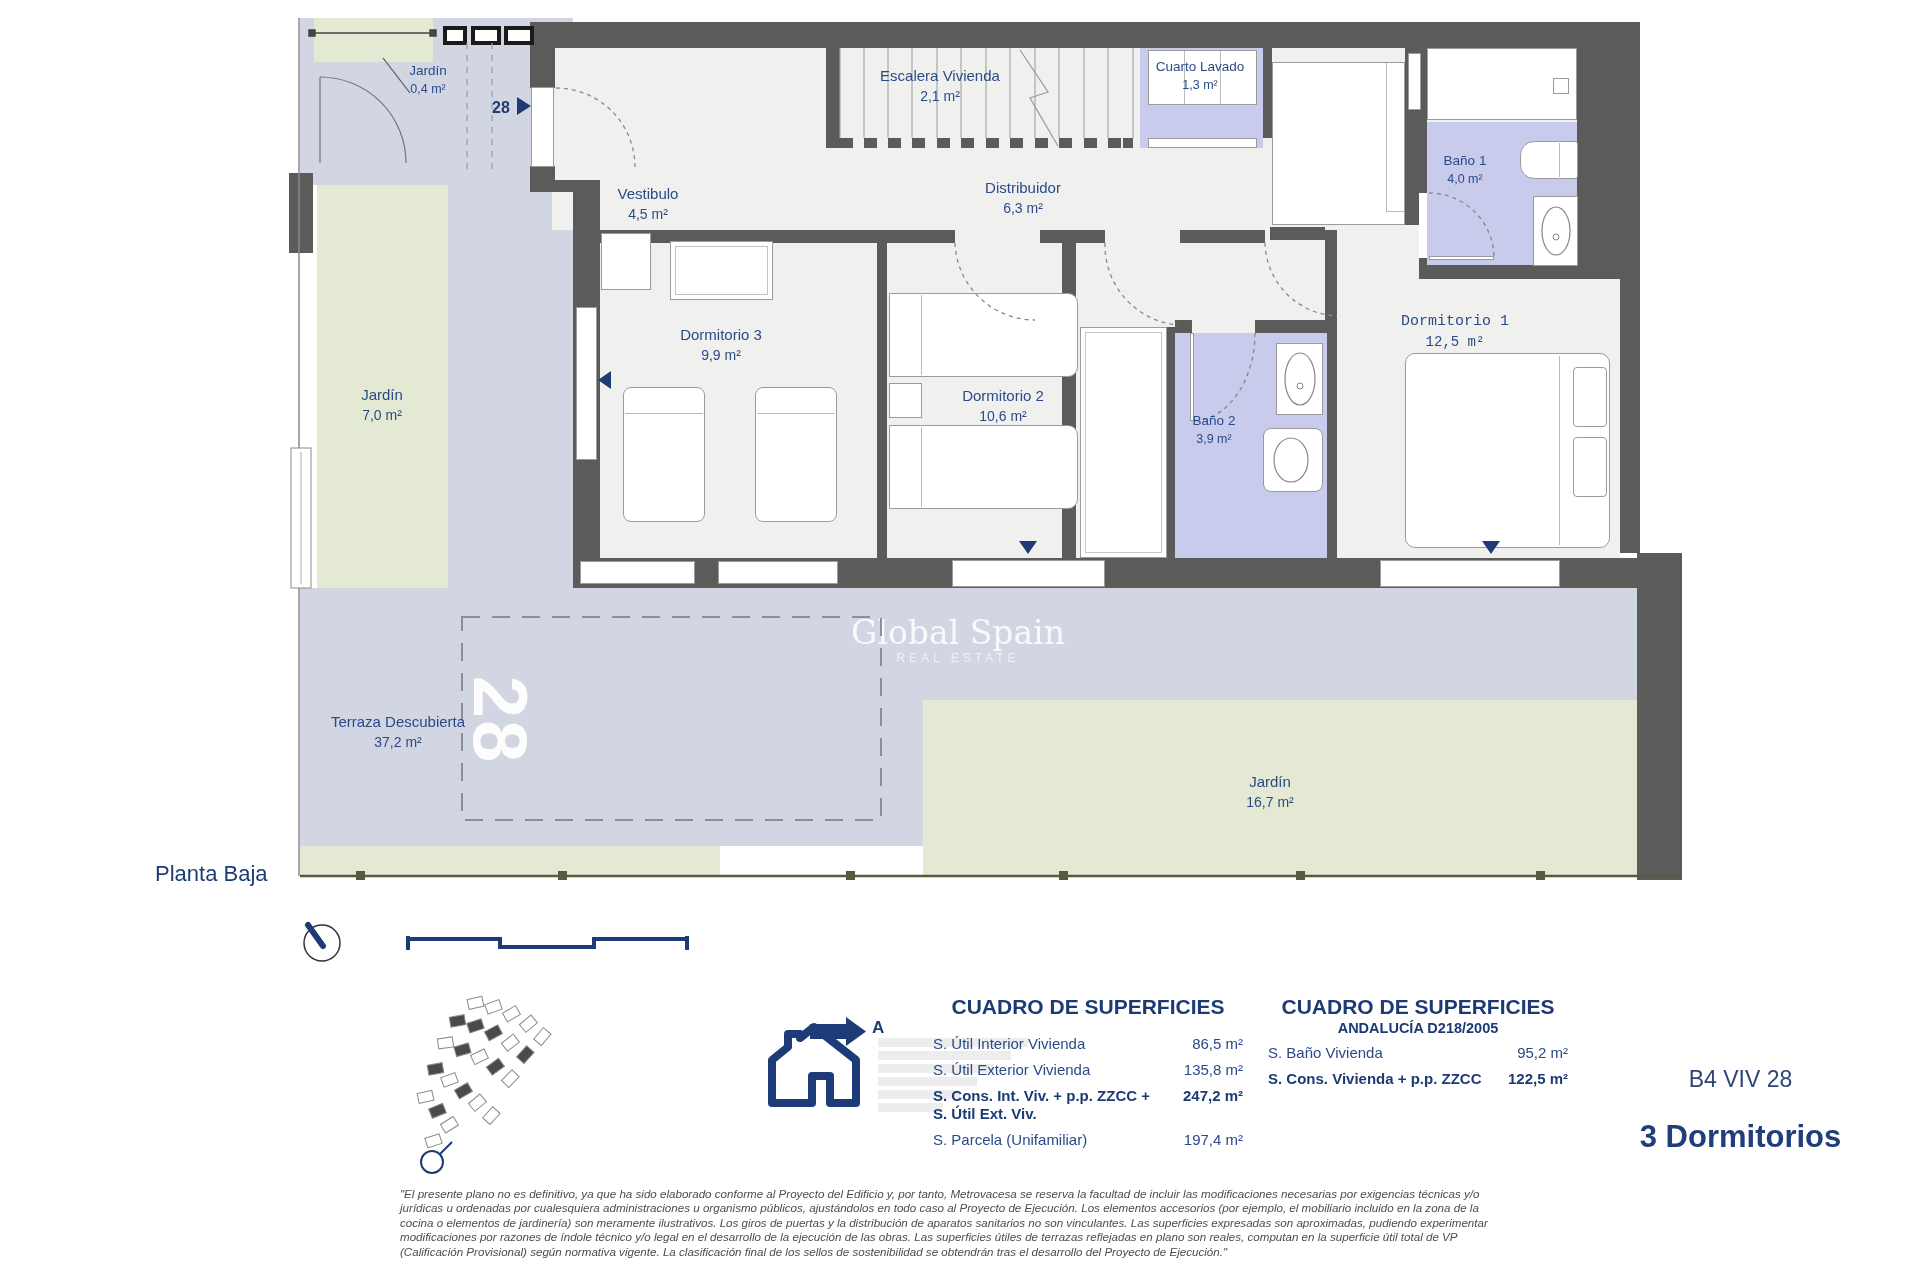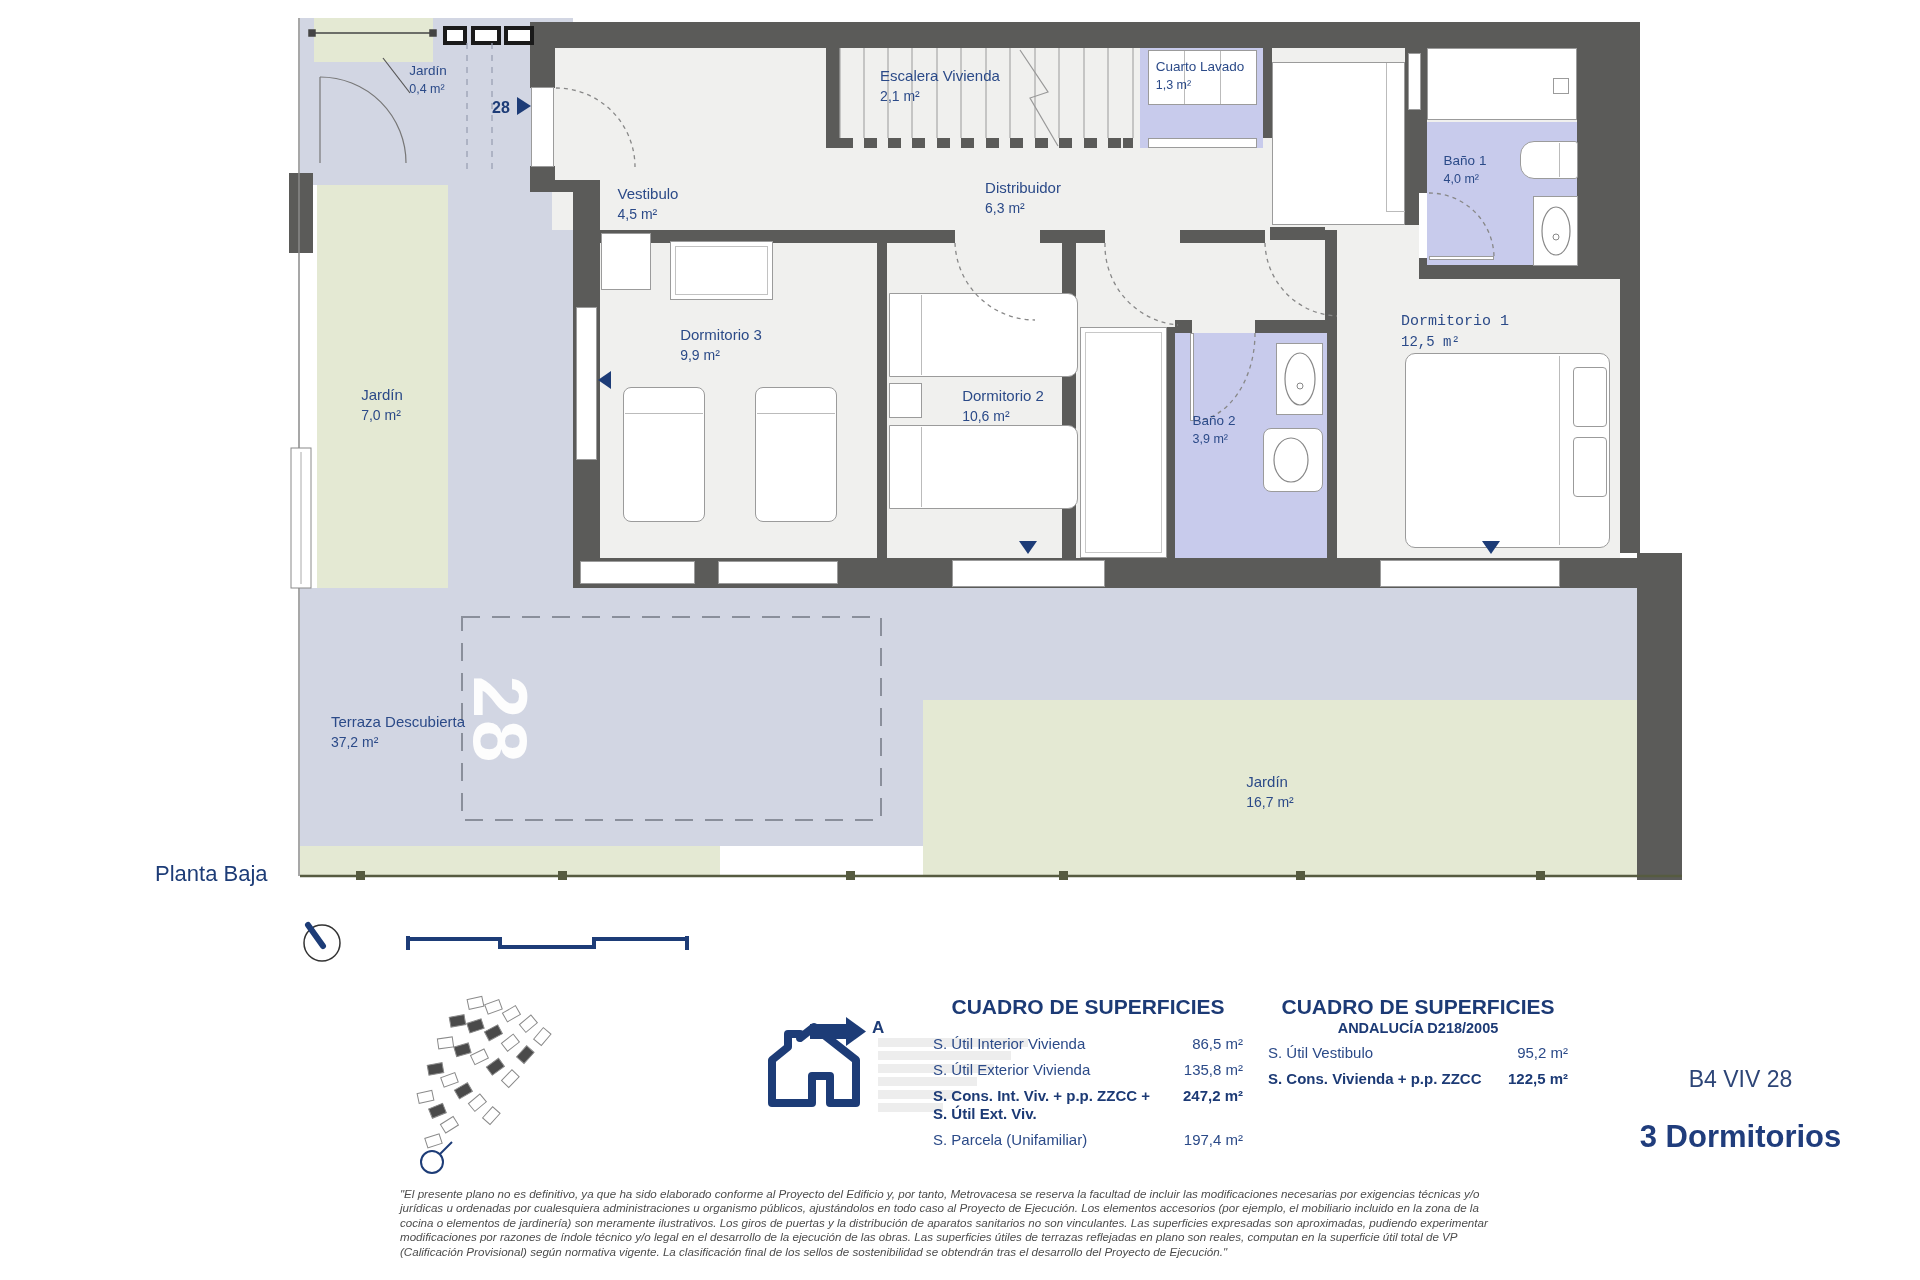--- a/index.html
+++ b/index.html
@@ -6,21 +6,21 @@
     --navy:#2b4a88; --navy-dark:#1c3a75; --wall:#5b5b59;
     --floor:#f0f0ee; --lav:#c8cbec; --terr:#d2d6e3; --green:#e4e9d3;
     --furnline:#9b9b9b;
   }
   html,body{margin:0;padding:0;background:#ffffff;}
   body{font-family:"Liberation Sans", sans-serif;}
   .canvas{position:relative;width:1920px;height:1280px;background:#fff;overflow:hidden;}
   .area{position:absolute;}
   .wall{position:absolute;background:var(--wall);}
   .furn{position:absolute;background:#fff;border:1px solid var(--furnline);box-sizing:border-box;}
-  .rlabel{position:absolute;transform:translateX(-50%);color:var(--navy);
+  .rlabel{position:absolute;transform:translateX(-50%);text-align:center;color:var(--navy);
           font-size:15px;line-height:20px;white-space:nowrap;z-index:40;}
   .rlabel .area-val{font-size:14px;}
   .rlabel.small{font-size:13.5px;line-height:18px;}
   .rlabel.small .area-val{font-size:12.5px;}
   .tri{position:absolute;width:0;height:0;z-index:45;}
   .svg-overlay{position:absolute;left:0;top:0;z-index:30;pointer-events:none;}
   .big28{position:absolute;left:452px;top:672px;width:96px;height:96px;z-index:25;
          color:#fdfdfd;font-size:76px;font-weight:600;letter-spacing:2px;
          transform:rotate(90deg);text-align:center;line-height:96px;}
   .watermark{position:absolute;left:958px;top:616px;transform:translateX(-50%);
@@ -303,20 +303,24 @@
   <div class="tri" style="left:1482px;top:541px;border-left:9px solid transparent;border-right:9px solid transparent;border-top:13px solid #1d3c77;"></div>
   <div class="tri" style="left:598px;top:371px;border-top:9px solid transparent;border-bottom:9px solid transparent;border-right:13px solid #1d3c77;"></div>
 
   <div class="marker28">
     <span>28</span>
     <span class="tri" style="position:relative;display:inline-block;left:3px;top:2px;border-top:9px solid transparent;border-bottom:9px solid transparent;border-left:14px solid #1d3c77;"></span>
   </div>
 
   <div class="big28">28</div>
 
+  <div class="watermark">
+    <div class="wm1">Global Spain</div>
+    <div class="wm2">REAL ESTATE</div>
+  </div>
 
   <div class="rlabel small" style="left:428px;top:62px;">
     <div>Jardín</div>
     <div class="area-val">0,4 m²</div>
   </div>
   <div class="rlabel" style="left:648px;top:160px;margin-top:24px;">
     <div>Vestibulo</div>
     <div class="area-val">4,5 m²</div>
   </div>
   <div class="rlabel" style="left:940px;top:66px;">
@@ -388,21 +392,21 @@
         <span class="tv">197,4 m²</span>
       </div>
     </div>
   </div>
 
   <div class="tables" style="left:1268px;top:995px;width:300px;">
     <div class="tbl-title">CUADRO DE SUPERFICIES</div>
     <div class="tbl-sub">ANDALUCÍA D218/2005</div>
     <div class="tbl-rows" style="margin-top:8px;">
       <div class="trow">
-        <span class="tl">S. Útil Vestibulo</span>
+        <span class="tl">S. Baño Vivienda</span>
         <span class="tv">95,2 m²</span>
       </div>
       <div class="trow bold">
         <span class="tl">S. Cons. Vivienda + p.p. ZZCC</span>
         <span class="tv">122,5 m²</span>
       </div>
     </div>
   </div>
 
   <div class="unit-block">

